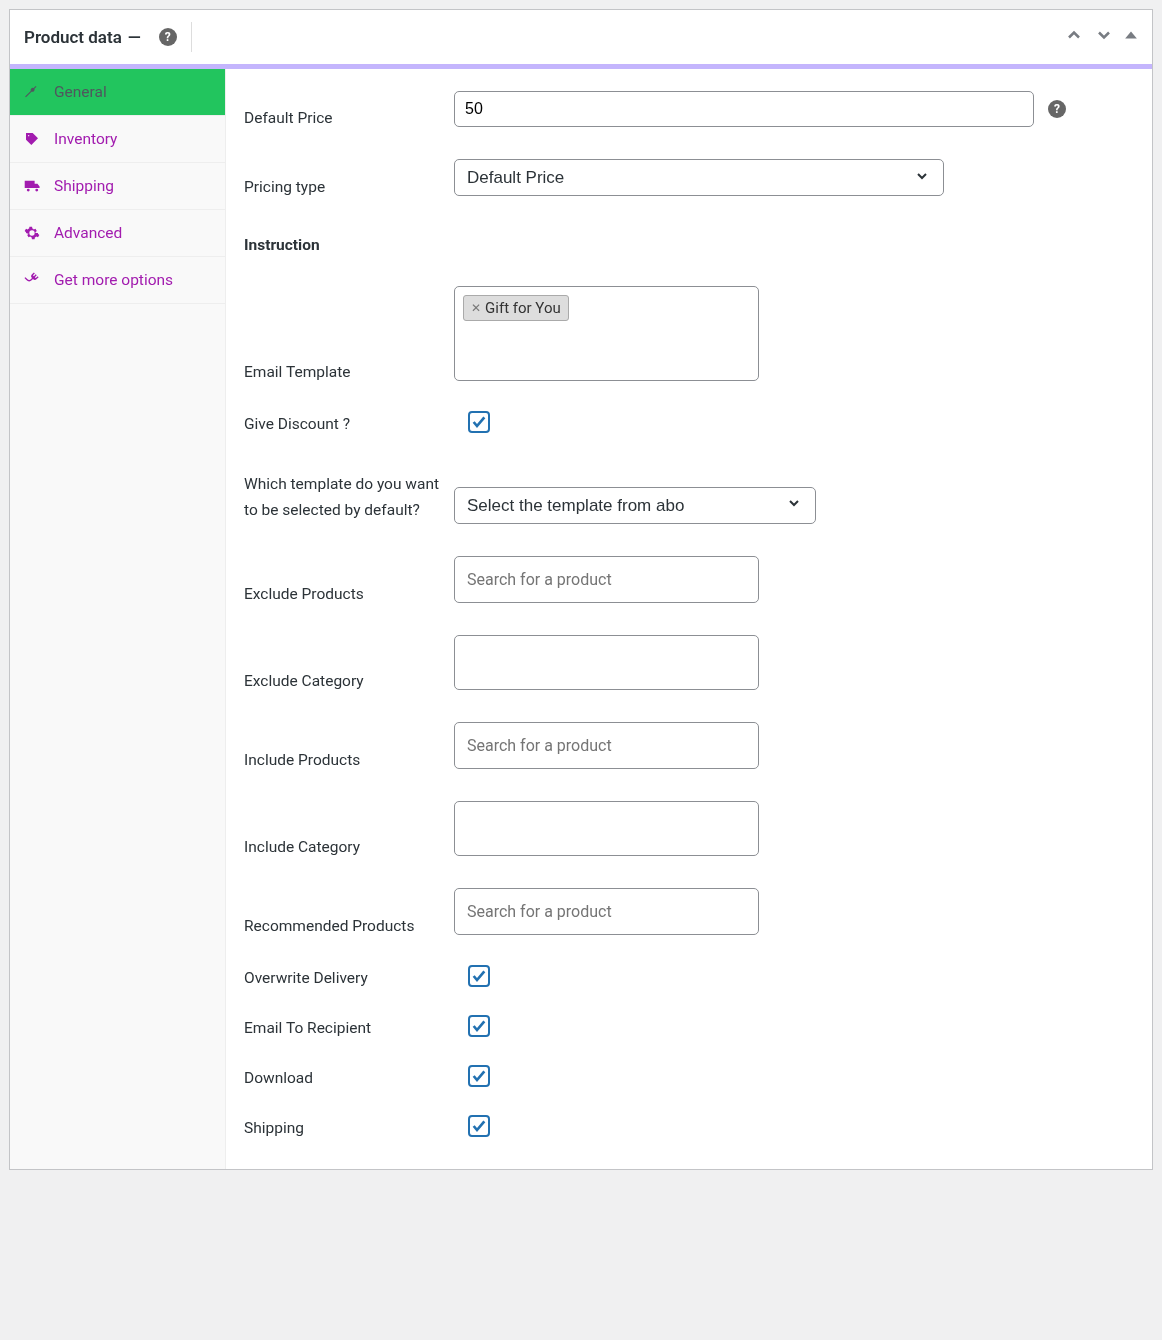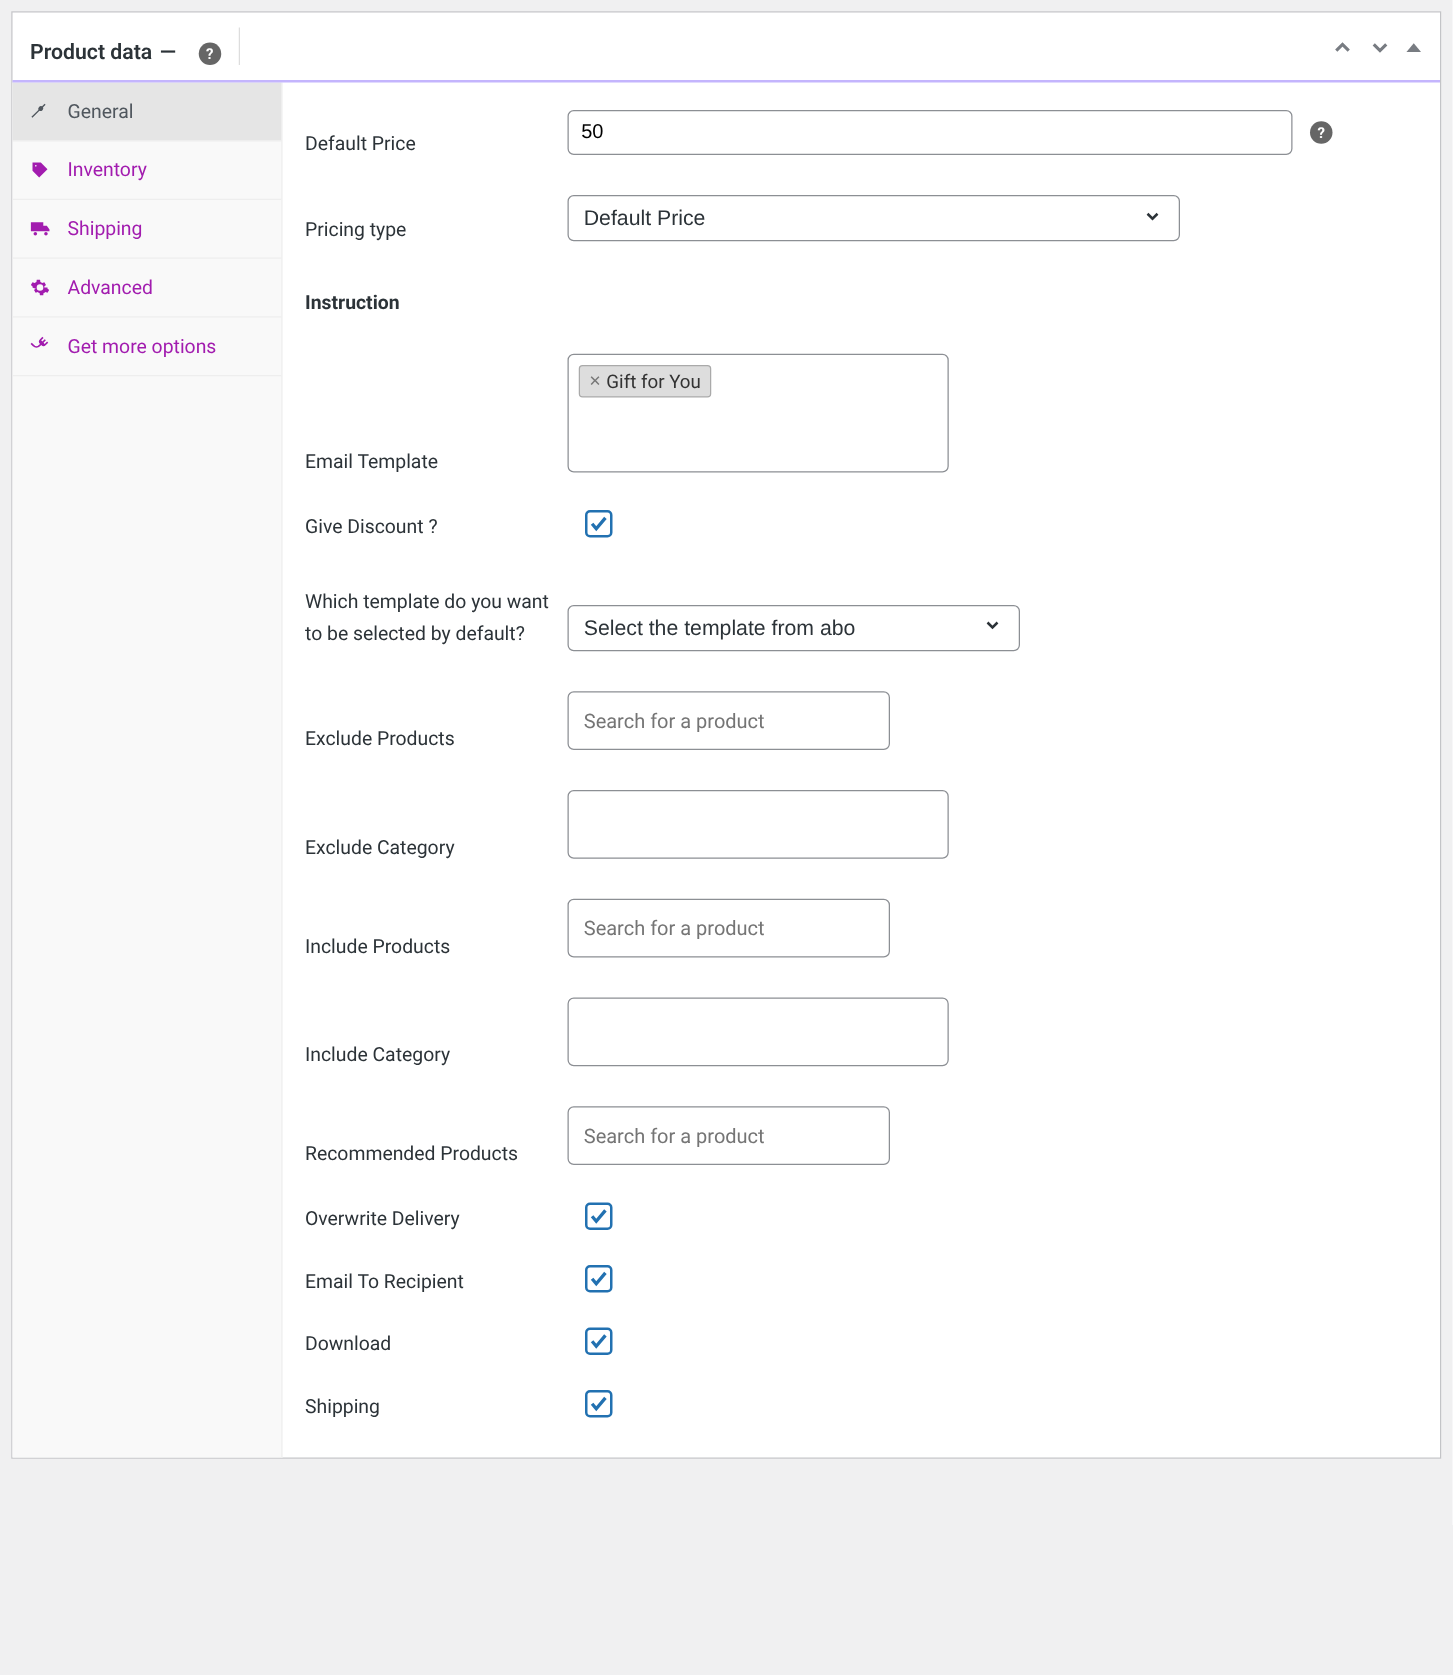--- a/index.html
+++ b/index.html
@@ -9,23 +9,23 @@
       padding: 9px;
       font-size: 15px;
       color: #2c3338;
     }
     .panel {
       background: #fff;
       border: 1px solid #c3c4c7;
     }
     .panel-header {
       display: flex;
-      align-items: flex-end;
+      align-items: center;
       padding: 12px 14px;
-      border-bottom: 2px solid #c4b5fd;
+      border-bottom: 5px solid #c4b5fd;
       position: relative;
     }
     .panel-title { font-weight: 600; font-size: 17px; }
     .em-dash { margin-left: 6px; font-weight: 600; font-size: 17px;}
     .product-type-select {
       margin-left: 10px;
       position: relative;
     }
     .product-type-select select {
       appearance: none;
@@ -89,21 +89,21 @@
     }
     .tabs li a {
       display: flex;
       align-items: center;
       gap: 12px;
       padding: 14px 14px;
       text-decoration: none;
       color: #a21caf;
       font-size: 15.5px;
     }
-    .tabs li.active { background: #e5e5e5; }
+    .tabs li.active { background: #22c55e; }
     .tabs li.active a { color: #50575e; }
     .tab-icon { width: 18px; display:inline-flex; color: inherit; }
     .tabs li.active .tab-icon { color: #50575e; }
     .content {
       flex: 1;
       padding: 12px 20px 10px 18px;
     }
     .field-row {
       display: flex;
       align-items: flex-end;
@@ -184,21 +184,21 @@
       display: inline-flex;
       align-items: center;
       justify-content: center;
       cursor:pointer;
       background:#fff;
     }
     .checkbox svg { display:block; }
     .searchbox {
       border: 1px solid #8c8f94;
       border-radius: 5px;
-      width: 258px;
+      width: 305px;
       padding: 13px 12px;
       color: #757575;
       font-size: 16px;
       background:#fff;
     }
     .emptybox {
       border: 1px solid #8c8f94;
       border-radius: 5px;
       width: 305px;
       height: 55px;

